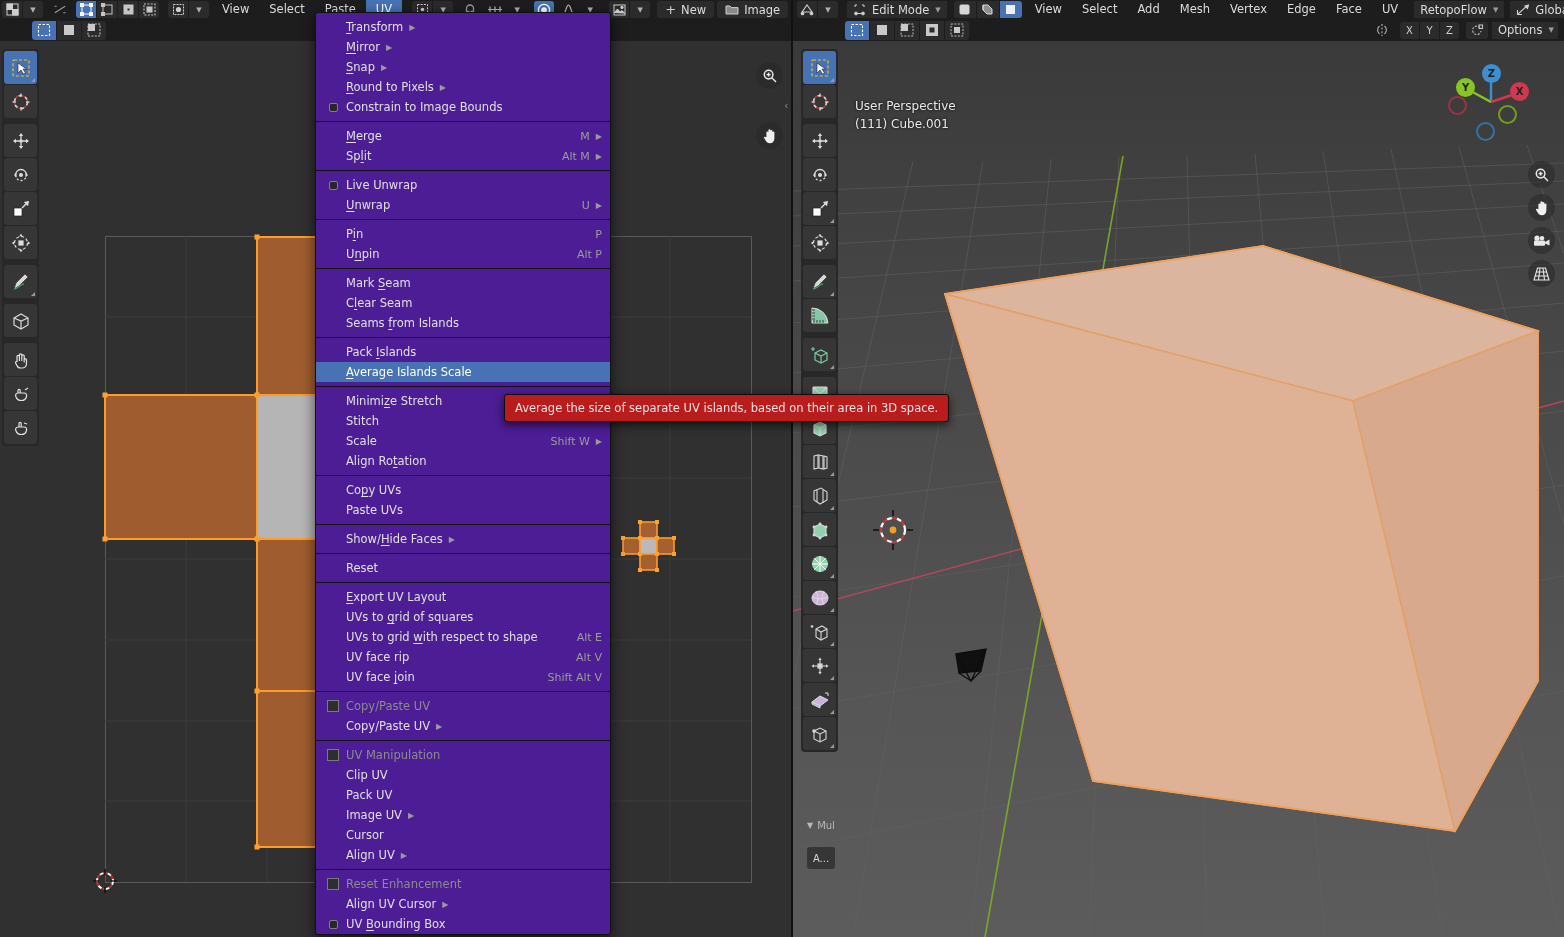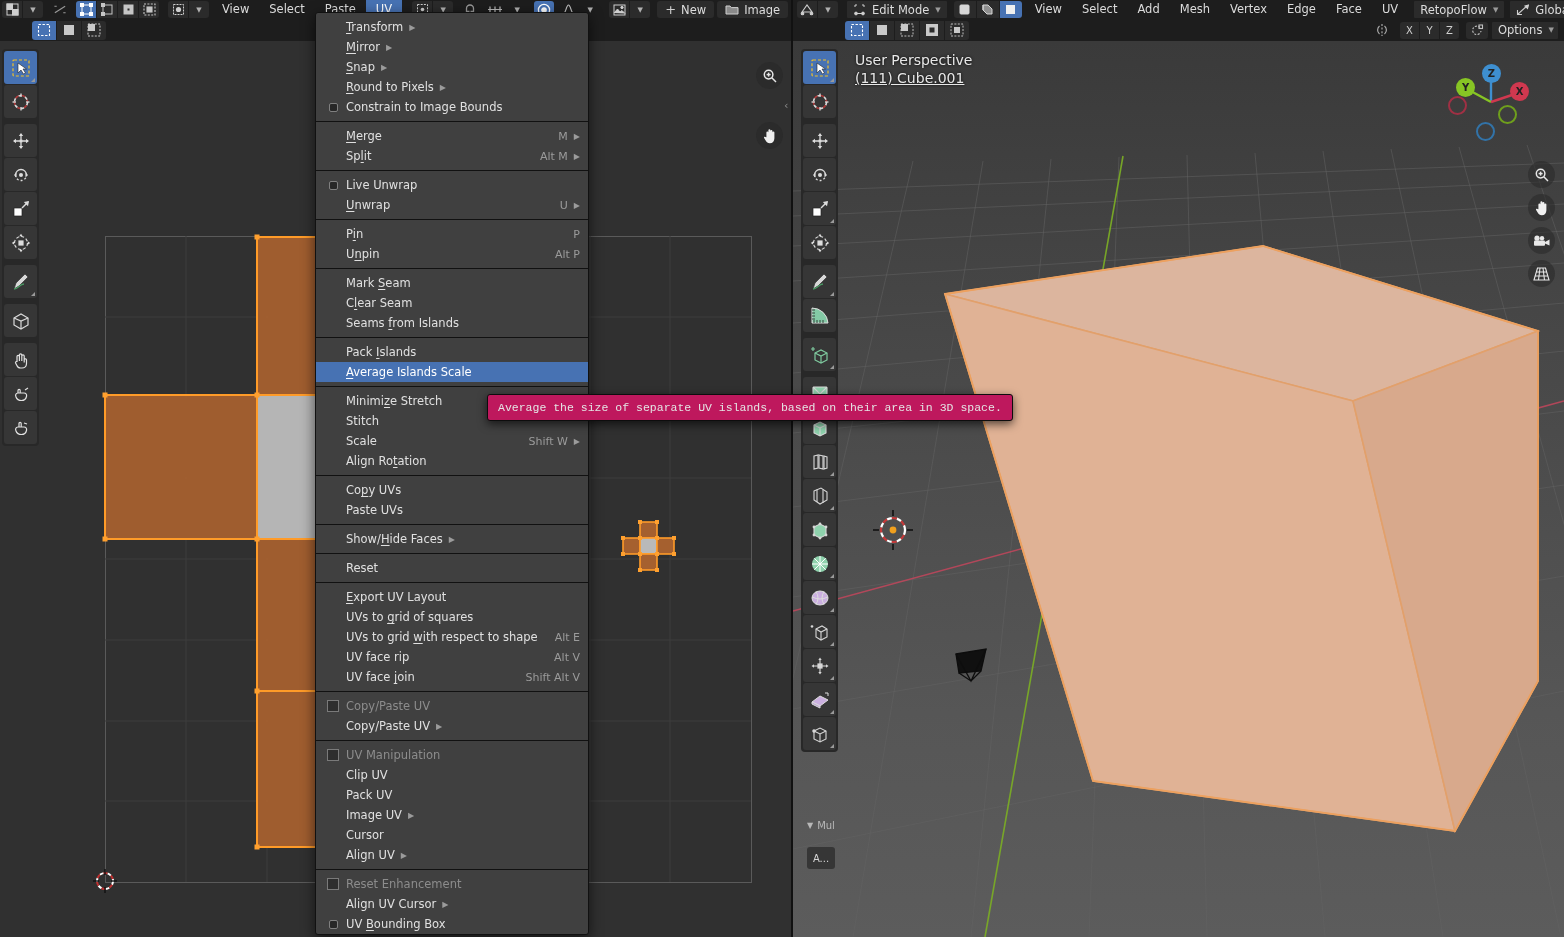--- a/index.html
+++ b/index.html
@@ -101,21 +101,21 @@
   
   #viewport {
     position: absolute; left: 793px; top: 41px;
     width: 771px; height: 896px;
     overflow: hidden;
     background: linear-gradient(#3d3d3d, #4a4a4a 42%, #545454 70%, #585858);
   }
   #vp-floor { position: absolute; inset: 0; }
   .vp-text {
     position: absolute; color: #e8e8e8;
-    font-size: 14px; text-shadow: 0 0 3px rgba(0,0,0,.9);
+    font-size: 12px; text-shadow: 0 0 3px rgba(0,0,0,.9); margin-top: 47px;
   }
 
   
   #gizmo { position: absolute; right: 30px; top: 18px; width: 86px; height: 86px; }
   .gz-ball {
     position: absolute; width: 19px; height: 19px; border-radius: 50%;
     display: flex; align-items: center; justify-content: center;
     font-size: 10px; font-weight: bold; color: #222;
   }
   .gz-hollow { background: transparent; }
@@ -133,22 +133,22 @@
     position: absolute;
     width: 27px; height: 27px; border-radius: 50%;
     background: rgba(40,40,40,0.6);
     display: flex; align-items: center; justify-content: center;
     color: #e0e0e0;
   }
 
   
   #uvmenu {
     position: absolute; left: 315px; top: 12px;
-    width: 274px;
-    background: #404040;
+    width: 296px;
+    background: #4c1d95;
     border: 1px solid #111;
     border-radius: 3px;
     box-shadow: 0 4px 14px rgba(0,0,0,.6);
     padding: 4px 0 0 0;
     z-index: 50;
   }
   .mi {
     display: flex; align-items: center;
     height: 20px; padding: 0 8px 0 0;
     color: #e0e0e0; font-size: 11.5px;
@@ -168,28 +168,28 @@
   .mi.hdrlbl .lbl { margin-left: 30px; }
   .mi .addon {
     position: absolute; left: 11px; top: 4px;
     width: 12px; height: 12px;
     border: 1px solid #7a7a7a; background: #2e2e2e;
   }
   .msep { height: 1px; background: #111; margin: 4px 0; }
 
   
   #tooltip {
-    position: absolute; left: 487px; top: 394px;
-    background: #be185d;
+    position: absolute; left: 504px; top: 394px;
+    background: #b91c1c;
     border: 1px solid #0d0d0d;
     border-radius: 3px;
     padding: 6px 10px;
     color: #e4e4e4; font-size: 11.5px;
     box-shadow: 0 3px 10px rgba(0,0,0,.65);
-    z-index: 60; white-space: nowrap; font-family: Liberation Mono, monospace;
+    z-index: 60; white-space: nowrap;
   }
 
   .ulin { text-decoration: underline; text-underline-offset: 2px; }
   .divider-v { position: absolute; top: 0; width: 2px; height: 937px; background: #111; left: 791px; }
 </style>
 </head>
 <body>
 
 <div id="root">
 
@@ -447,21 +447,21 @@
         <line x1="14" y1="0" x2="20" y2="0" stroke="#111" stroke-width="1.6"></line>
       </g>
 
       <g fill="none" stroke="#0d0d0d" stroke-width="1.3">
         <polygon points="163,613 193,608 188,630 166,632" fill="#101010"></polygon>
         <path d="M163,613 L178,640 L193,608 M166,632 L178,640 L188,630"></path>
       </g>
     </svg>
 
     <div class="vp-text" style="left:62px; top:11px;">User Perspective</div>
-    <div class="vp-text" style="left:62px; top:29px;text-decoration:underline;">(111) Cube.001</div>
+    <div class="vp-text" style="left:62px; top:29px;">(111) Cube.001</div>
 
     <div class="toolcol" style="left:8px; top:8px;">
       <div class="tool sel">
         <svg width="20" height="20" viewBox="0 0 20 20">
             <rect x="2" y="2" width="16" height="16" rx="1" fill="none" stroke="#f0c02a" stroke-width="1.2" stroke-dasharray="3 2"></rect>
             <path d="M7 5 L7 15 L10 12 L12.5 16 L14.5 15 L12 11 L15.5 11 Z" fill="#fff" stroke="#222" stroke-width="0.6"></path>
           </svg>
         <div class="corner"></div>
       </div>
       <div class="tool">

